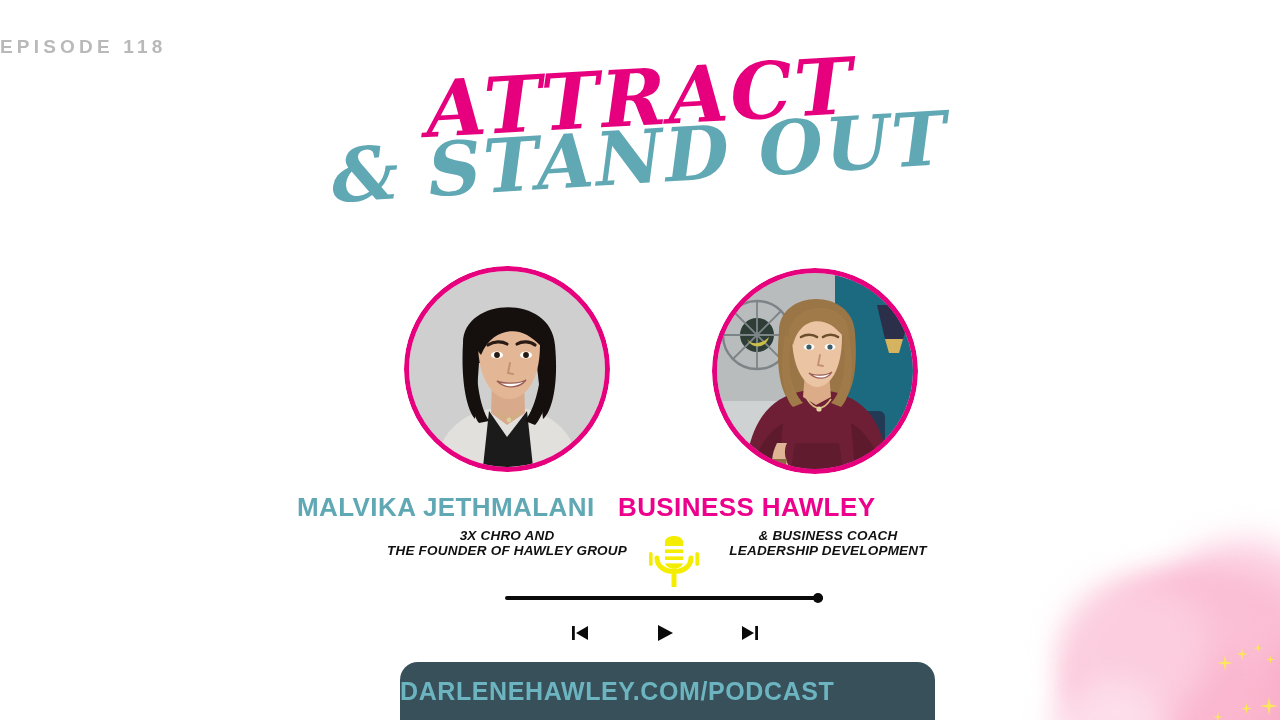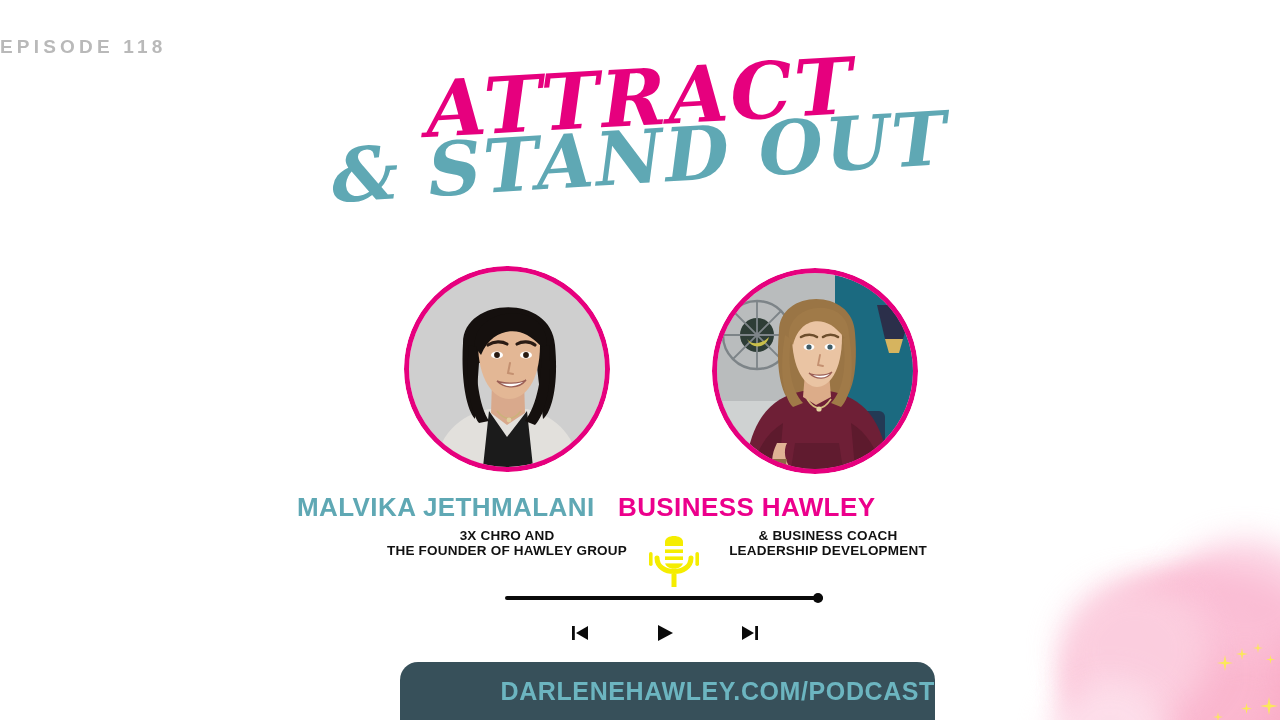--- a/index.html
+++ b/index.html
@@ -154,20 +154,21 @@
 
   .guest-role {
     position: absolute;
     text-align: center;
     font-size: 13.5px;
     font-weight: bold;
     line-height: 15px;
     color: #111111;
     letter-spacing: 0.2px;
     white-space: nowrap;
+    font-style: italic;
   }
   .role-left  { left: 297px; top: 528px; width: 420px; }
   .role-right { left: 618px; top: 528px; width: 420px; }
 
   
   .mic {
     position: absolute;
     left: 643px;
     top: 528px;
     width: 62px;
@@ -222,21 +223,21 @@
   .url-bar {
     position: absolute;
     left: 400px;
     top: 662px;
     width: 535px;
     height: 58px;
     background: #37505a;
     border-radius: 18px 18px 0 0;
     display: flex;
     align-items: center;
-    justify-content: flex-end;
+    justify-content: flex-start;
   }
   .url-text {
     color: #6cb5c0;
     font-size: 25px;
     font-weight: bold;
     letter-spacing: 0.6px;
   }
 </style>
 </head>
 <body>

